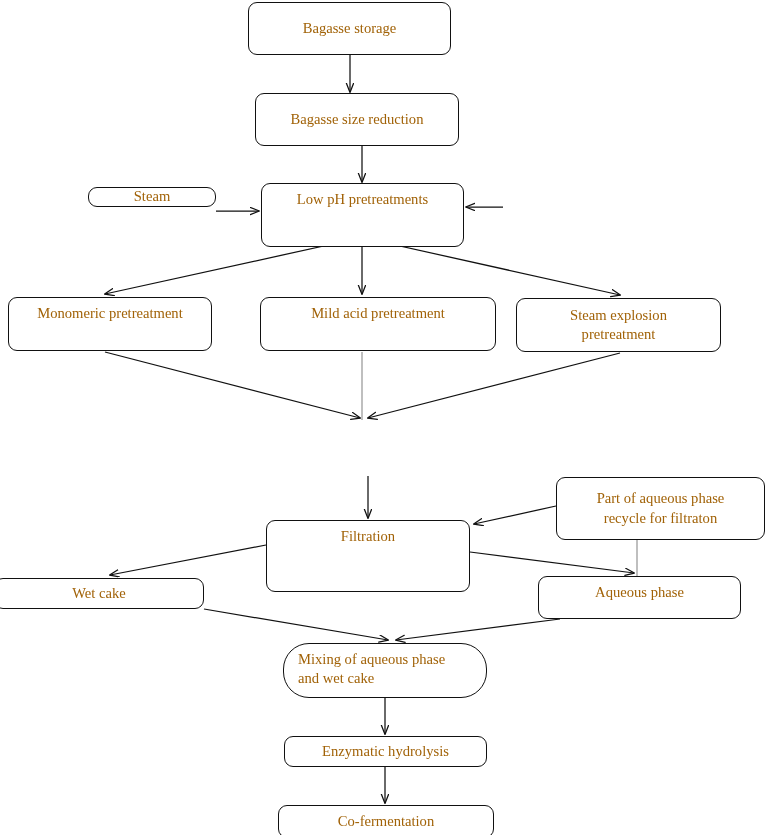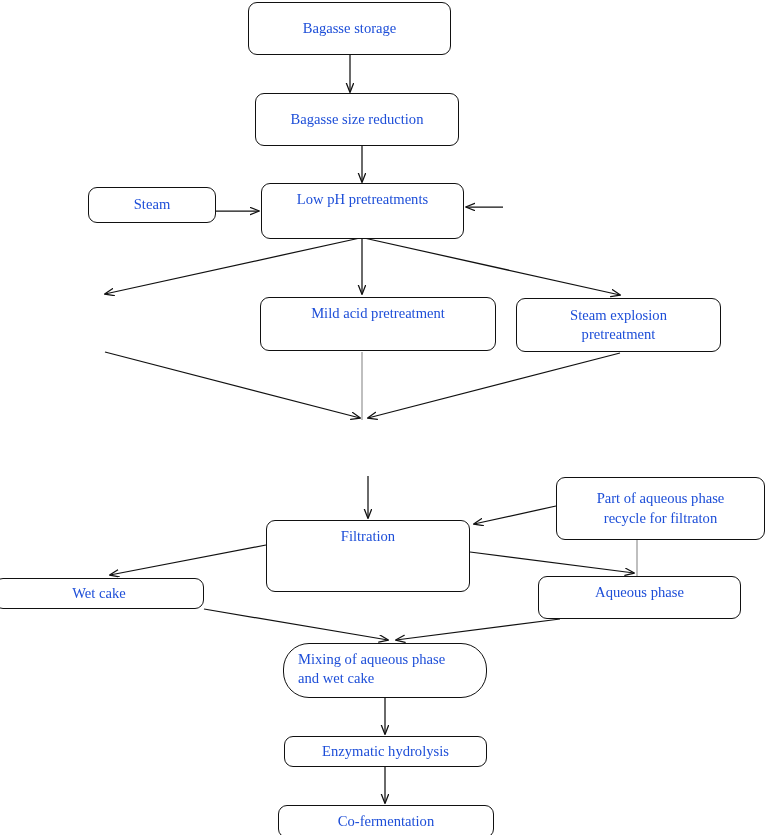--- a/index.html
+++ b/index.html
@@ -29,21 +29,21 @@
   .node {
     position: absolute;
     box-sizing: border-box;
     border: 1.3px solid #111111;
     border-radius: 9px;
     background: #ffffff;
     display: flex;
     align-items: center;
     justify-content: center;
     text-align: center;
-    color: #1d4ed8;
+    color: #a16207;
     font-size: 14.6px;
     line-height: 1.32;
     z-index: 2;
   }
   .node .node-label {
     display: block;
     padding: 0 6px;
     white-space: pre-line;
   }
   .node.align-left {
@@ -112,29 +112,32 @@
   </svg>
 
   <div class="node" style="left:248px; top:2px; width:203px; height:53px;">
     <span class="node-label">Bagasse storage</span>
   </div>
 
   <div class="node" style="left:255px; top:93px; width:204px; height:53px;">
     <span class="node-label">Bagasse size reduction</span>
   </div>
 
-  <div class="node" style="left:88px; top:187px; width:128px; height:36px;">
+  <div class="node" style="left:88px; top:187px; width:128px; height:20px;">
     <span class="node-label">Steam</span>
   </div>
 
-  <div class="node text-top" style="left:261px; top:183px; width:203px; height:56px;">
+  <div class="node text-top" style="left:261px; top:183px; width:203px; height:64px;">
     <span class="node-label">Low pH pretreatments</span>
   </div>
 
 
+  <div class="node text-top" style="left:8px; top:297px; width:204px; height:54px;">
+    <span class="node-label">Monomeric pretreatment</span>
+  </div>
 
   <div class="node text-top" style="left:260px; top:297px; width:236px; height:54px;">
     <span class="node-label">Mild acid pretreatment</span>
   </div>
 
   <div class="node" style="left:516px; top:298px; width:205px; height:54px;">
     <span class="node-label">Steam explosion
 pretreatment</span>
   </div>
 

